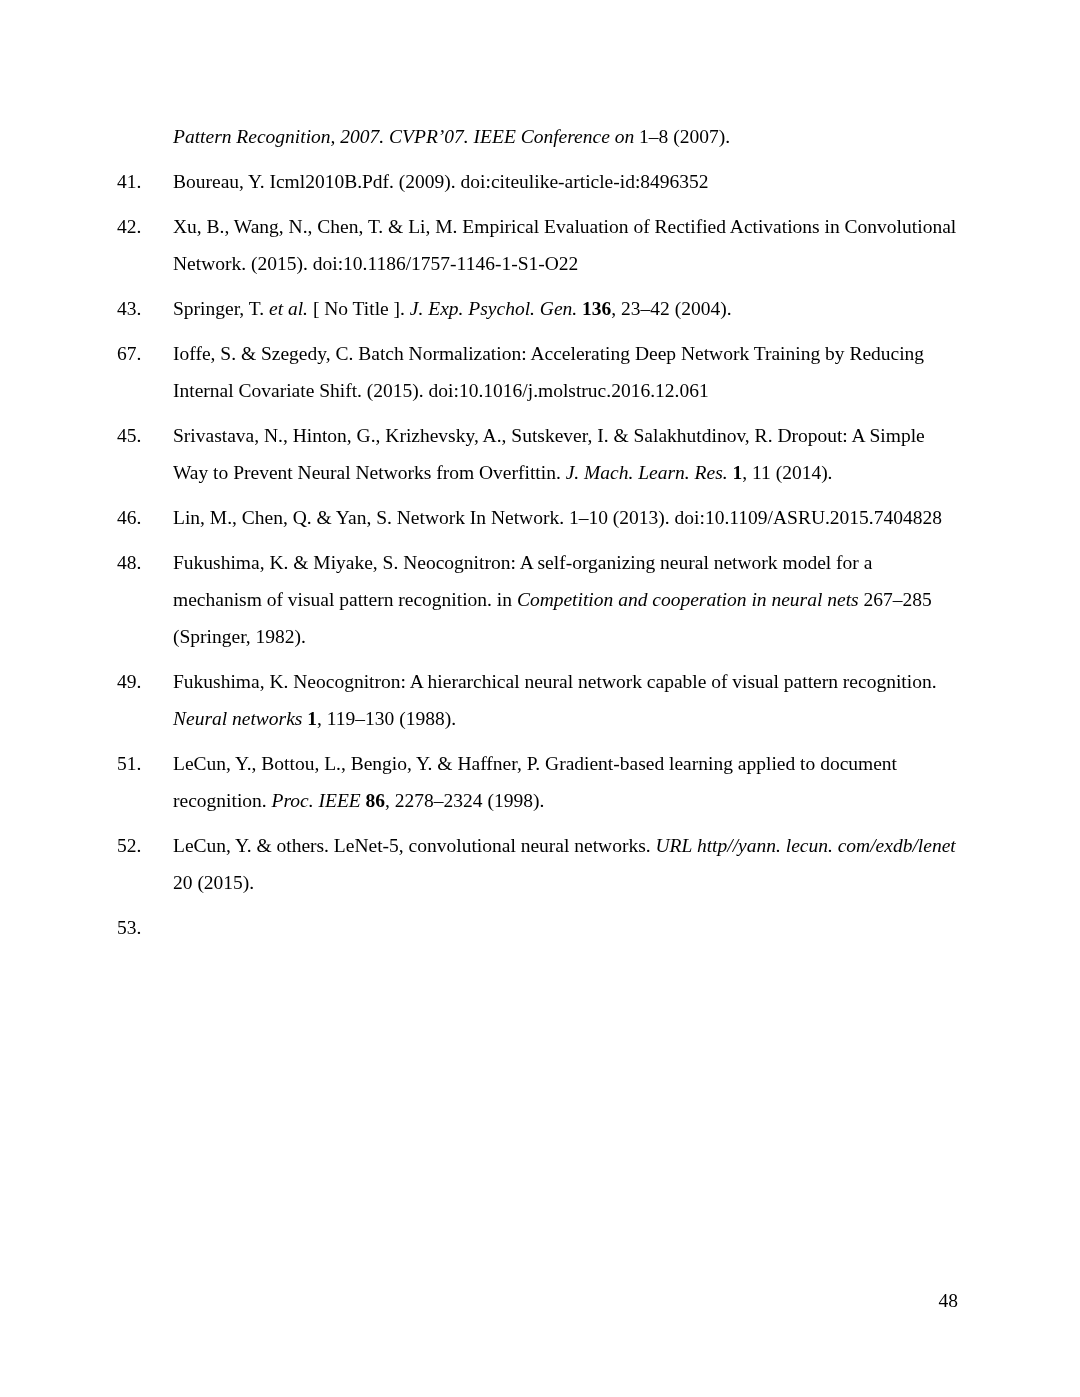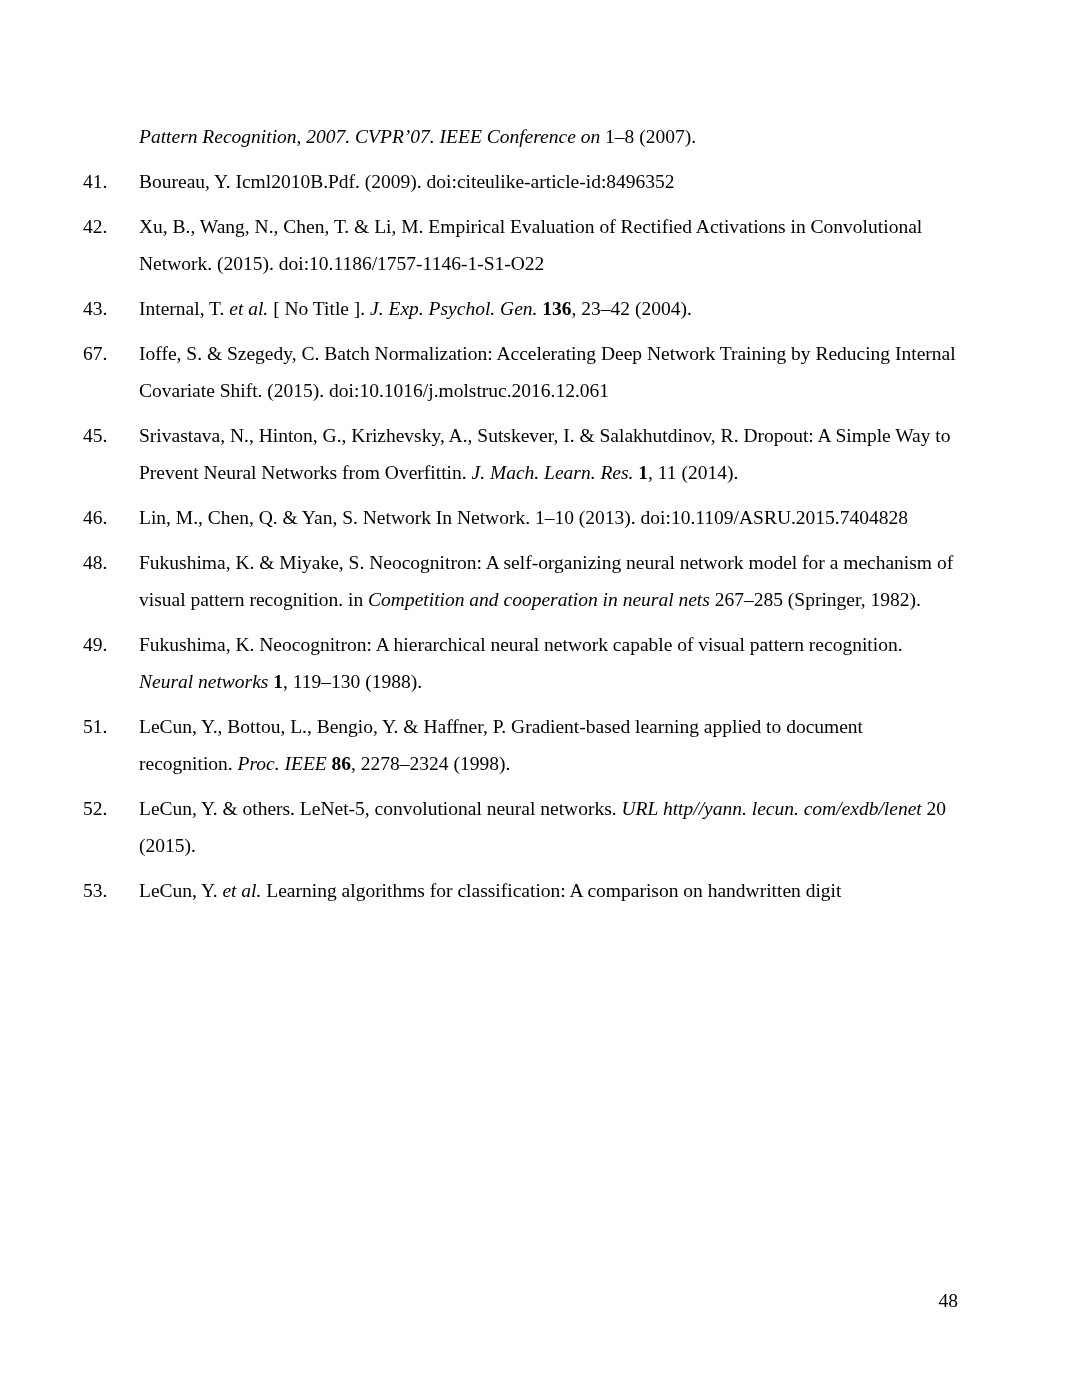--- a/index.html
+++ b/index.html
@@ -10,21 +10,21 @@
   .page {
     position: relative;
     width: 1080px;
     height: 1397px;
     background: #ffffff;
     color: #000000;
     font-family: "Liberation Serif", "DejaVu Serif", serif;
     font-size: 19.5px;
     line-height: 37px;
     box-sizing: border-box;
-    padding: 118px 122px 0 83px;
+    padding: 118px 122px 0 117px;
     overflow: hidden;
   }
   .continuation {
     padding-left: 56px;
     margin-bottom: 8px;
   }
   .ref {
     position: relative;
     padding-left: 56px;
     margin-bottom: 8px;
@@ -45,24 +45,24 @@
   }
 </style>
 </head>
 <body>
 
 <div class="page">
   <div class="continuation"><span class="it">Pattern Recognition, 2007. CVPR’07. IEEE Conference on</span><span> 1–8 (2007).</span></div>
   <div class="references">
       <div class="ref"><span class="ref-num">41.</span><span class="ref-text"><span>Boureau, Y. Icml2010B.Pdf. (2009). doi:citeulike-article-id:8496352</span></span></div>
       <div class="ref"><span class="ref-num">42.</span><span class="ref-text"><span>Xu, B., Wang, N., Chen, T. &amp; Li, M. Empirical Evaluation of Rectified Activations in Convolutional Network. (2015). doi:10.1186/1757-1146-1-S1-O22</span></span></div>
-      <div class="ref"><span class="ref-num">43.</span><span class="ref-text"><span>Internal, T. </span><span class="it">et al.</span><span> [ No Title ]. </span><span class="it">J. Exp. Psychol. Gen.</span><span> </span><span class="bd">136</span><span>, 23–42 (2004).</span></span></div>
+      <div class="ref"><span class="ref-num">43.</span><span class="ref-text"><span>Springer, T. </span><span class="it">et al.</span><span> [ No Title ]. </span><span class="it">J. Exp. Psychol. Gen.</span><span> </span><span class="bd">136</span><span>, 23–42 (2004).</span></span></div>
       <div class="ref"><span class="ref-num">67.</span><span class="ref-text"><span>Ioffe, S. &amp; Szegedy, C. Batch Normalization: Accelerating Deep Network Training by Reducing Internal Covariate Shift. (2015). doi:10.1016/j.molstruc.2016.12.061</span></span></div>
       <div class="ref"><span class="ref-num">45.</span><span class="ref-text"><span>Srivastava, N., Hinton, G., Krizhevsky, A., Sutskever, I. &amp; Salakhutdinov, R. Dropout: A Simple Way to Prevent Neural Networks from Overfittin. </span><span class="it">J. Mach. Learn. Res.</span><span> </span><span class="bd">1</span><span>, 11 (2014).</span></span></div>
       <div class="ref"><span class="ref-num">46.</span><span class="ref-text"><span>Lin, M., Chen, Q. &amp; Yan, S. Network In Network. 1–10 (2013). doi:10.1109/ASRU.2015.7404828</span></span></div>
       <div class="ref"><span class="ref-num">48.</span><span class="ref-text"><span>Fukushima, K. &amp; Miyake, S. Neocognitron: A self-organizing neural network model for a mechanism of visual pattern recognition. in </span><span class="it">Competition and cooperation in neural nets</span><span> 267–285 (Springer, 1982).</span></span></div>
       <div class="ref"><span class="ref-num">49.</span><span class="ref-text"><span>Fukushima, K. Neocognitron: A hierarchical neural network capable of visual pattern recognition. </span><span class="it">Neural networks</span><span> </span><span class="bd">1</span><span>, 119–130 (1988).</span></span></div>
       <div class="ref"><span class="ref-num">51.</span><span class="ref-text"><span>LeCun, Y., Bottou, L., Bengio, Y. &amp; Haffner, P. Gradient-based learning applied to document recognition. </span><span class="it">Proc. IEEE</span><span> </span><span class="bd">86</span><span>, 2278–2324 (1998).</span></span></div>
       <div class="ref"><span class="ref-num">52.</span><span class="ref-text"><span>LeCun, Y. &amp; others. LeNet-5, convolutional neural networks. </span><span class="it">URL http//yann. lecun. com/exdb/lenet</span><span> 20 (2015).</span></span></div>
-      <div class="ref"><span class="ref-num">53.</span><span class="ref-text"><span>LeCun, Y. </span><span class="it">et al.</span><span> Learning algorithms for classification: A comparison on handwritten digit</span></span></div>
+      <div class="ref"><span class="ref-num">53.</span></div>
     </div>
   <div class="page-number">48</div>
 </div>
 
 </body></html>

